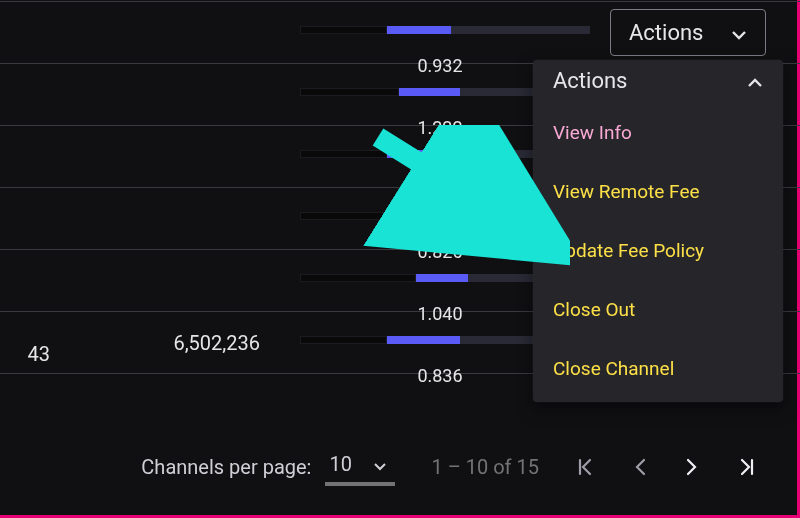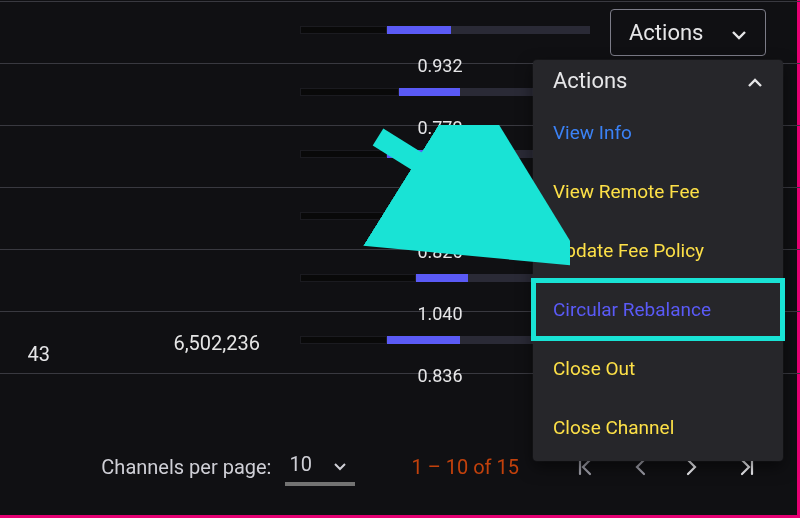--- a/index.html
+++ b/index.html
@@ -11,31 +11,31 @@
   .cell-num { width: 250px; padding-right: 40px; color: #e5e5e5; font-size: 20px; text-align: right; }
   .cell-bar { flex: 1; position: relative; display: flex; flex-direction: column; justify-content: flex-end; padding-bottom: 6px; padding-right: 20px; }
   .ratio-label { position: absolute; top: 6px; left: 0; right: 30px; text-align: center; color: #e6e6e8; font-size: 18px; margin-top: 23px; }
   .bar-track { position: relative; height: 8px; width: 100%; background: #2a2a36; }
   .bar-dark { position: absolute; left: 0; top: 0; bottom: 0; background: #090909; border: 1px solid #1b1b20; }
   .bar-fill { position: absolute; left: 0; top: 0; bottom: 0; background: #5a5af6; }
   .cell-actions { width: 190px; display: flex; justify-content: flex-start; }
   .actions-btn { display: flex; align-items: center; gap: 28px; border: 1px solid #7c7c88; border-radius: 4px; padding: 10px 18px; color: #e6e6e8; font-size: 22px; cursor: pointer; background: transparent; }
   .chev { display: inline-block; }
 
-  .footer { position: absolute; bottom: 18px; left: 0; right: 0; height: 60px; display: flex; align-items: center; justify-content: flex-end; gap: 56px; padding: 0 40px; color: #cfcfd6; font-size: 20px; }
+  .footer { position: absolute; bottom: 18px; left: 0; right: 0; height: 60px; display: flex; align-items: center; justify-content: flex-end; gap: 36px; padding: 0 40px; color: #cfcfd6; font-size: 20px; }
   .per-page { display: flex; align-items: center; gap: 14px; }
   .pp-select { display: flex; align-items: center; gap: 22px; border-bottom: 4px solid #737373; padding: 4px 6px 6px 4px; cursor: pointer; min-width: 70px; }
-  .range { color: #c2410c; }
+  .range { color: #737373; }
   .pager { display: flex; align-items: center; gap: 38px; }
   .pager .ctrl { color: #9e9ea8; cursor: pointer; display: flex; }
   .pager .ctrl.enabled { color: #f0f0f4; }
 
   .menu { position: absolute; top: 60px; right: 14px; width: 250px; background: #26262a; border-radius: 4px; box-shadow: 0 6px 16px rgba(0,0,0,.5), 0 0 0 1px rgba(255,255,255,.03); padding: 4px 0; }
   .menu-item { padding: 18px 20px; font-size: 19px; color: #fde047; cursor: pointer; }
-  .menu-item.accent { color: #3b82f6; }
+  .menu-item.accent { color: #f9a8d4; }
   .menu-item.highlight { outline: 5px solid #19e3d5; outline-offset: -3px; color: #5a5af6; }
   .menu-top { display:flex; align-items:center; justify-content:space-between; padding: 4px 20px 2px 20px; color:#e6e6e8; font-size:22px; }
   .menu-divider { height: 8px; }
 
   .arrow-svg { position: absolute; left: 360px; top: 125px; pointer-events: none; }
 
 </style>
 </head>
 <body>
 
@@ -61,21 +61,21 @@
             <span><svg width="16" height="10" viewBox="0 0 16 10">
                 <path d="M2 2l6 6 6-6" stroke="#e6e6e8" stroke-width="2.4" fill="none"></path>
               </svg></span>
           </div>
         </div>
       </div>
       <div class="row">
         <div class="cell-left"></div>
         <div class="cell-num"></div>
         <div class="cell-bar">
-          <div class="ratio-label">0.772</div>
+          <div class="ratio-label">1.222</div>
           <div class="bar-track">
             <div class="bar-fill" style="width: 55%;"></div>
             <div class="bar-dark" style="width: 34%;"></div>
           </div>
         </div>
         <div class="cell-actions"></div>
       </div>
       <div class="row">
         <div class="cell-left"></div>
         <div class="cell-num"></div>
@@ -170,21 +170,20 @@
         <svg width="16" height="10" viewBox="0 0 16 10">
             <path d="M2 8l6-6 6 6" stroke="#e6e6e8" stroke-width="2.4" fill="none"></path>
           </svg>
       </span>
     </div>
     <div class="menu-divider"></div>
     <div id="menu-items">
         <div class="menu-item accent">View Info</div>
         <div class="menu-item">View Remote Fee</div>
         <div class="menu-item">Update Fee Policy</div>
-        <div class="menu-item highlight">Circular Rebalance</div>
         <div class="menu-item">Close Out</div>
         <div class="menu-item">Close Channel</div>
       </div>
   </div>
 
   <svg class="arrow-svg" width="210" height="150">
     <defs>
       <marker id="ahead" viewBox="0 0 10 10" refX="7" refY="5" markerWidth="10" markerHeight="10" orient="auto">
         <path d="M0 0L10 5L0 10z" fill="#19e3d5"></path>
       </marker>

